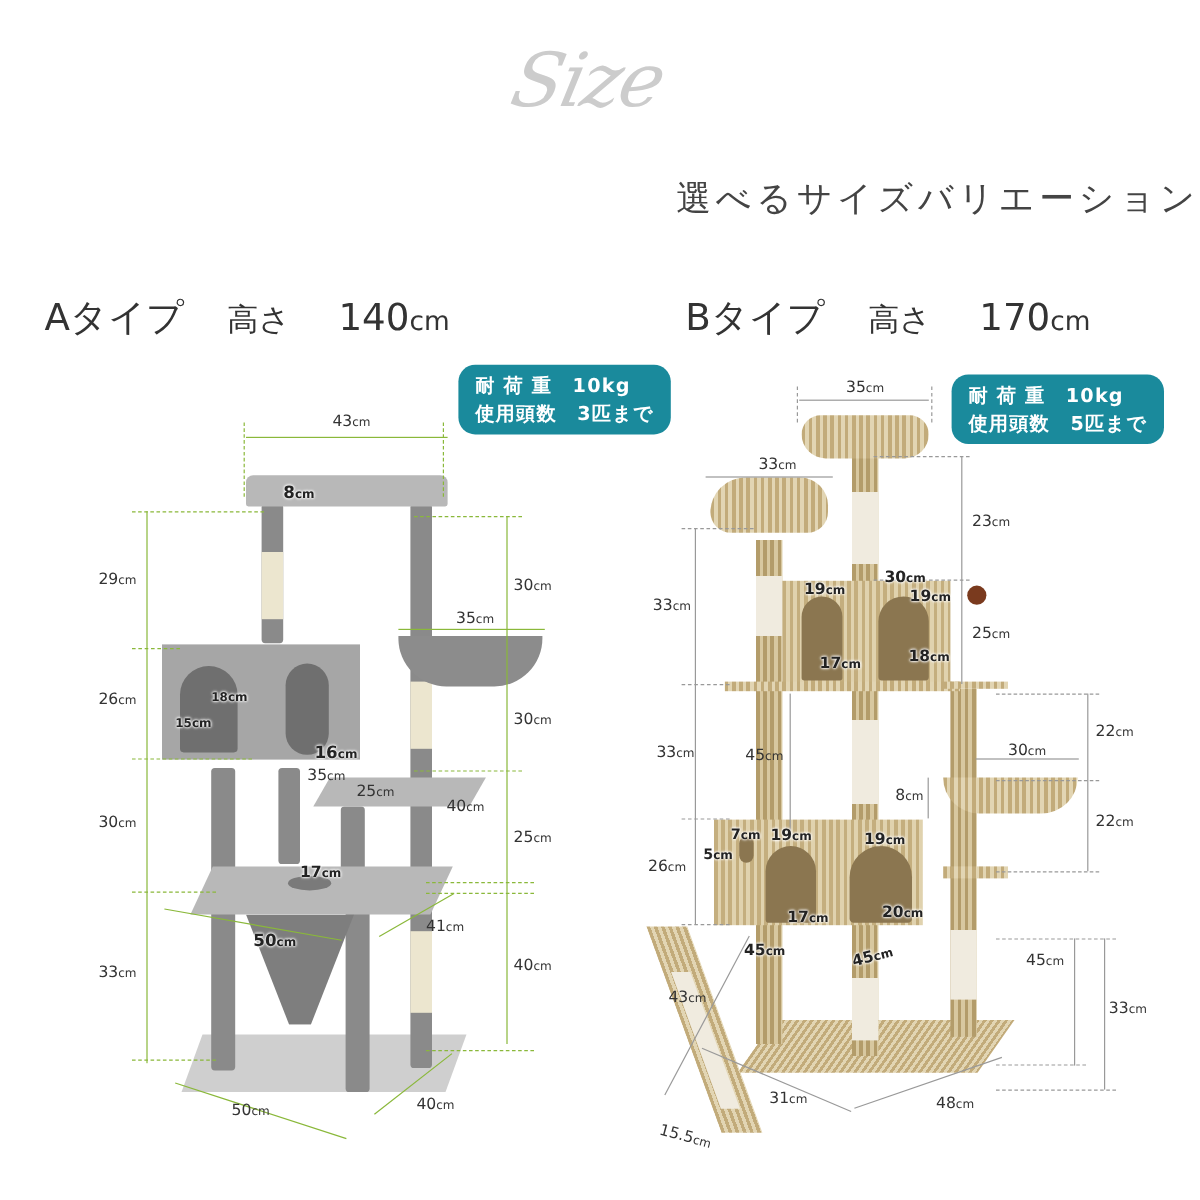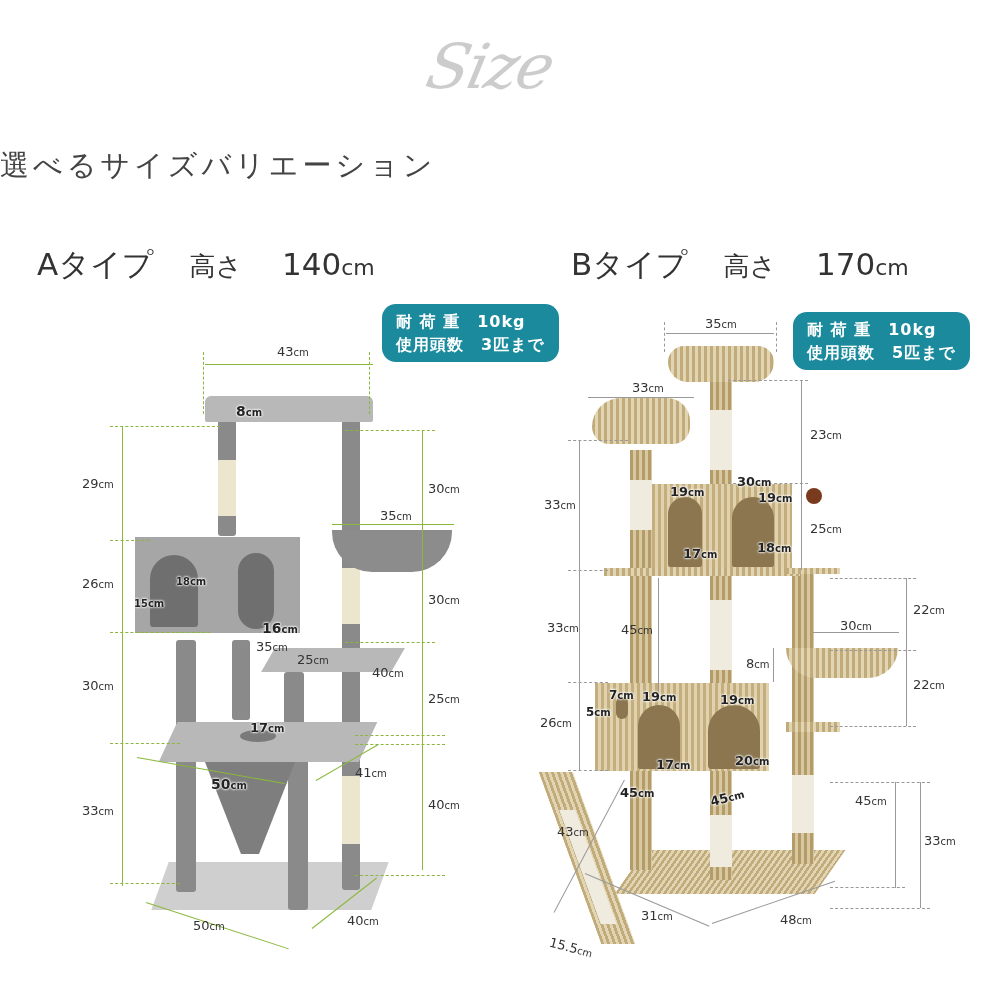--- a/index.html
+++ b/index.html
@@ -1,21 +1,21 @@
 <!DOCTYPE html>
 <html><head>
 <meta charset="utf-8">
 <style>
   html, body { margin:0; padding:0; background:#ffffff; }
   body { width:1000px; height:1000px; position:relative; overflow:hidden;
          font-family:"DejaVu Sans","Liberation Sans",sans-serif; color:#333333; }
   .abs { position:absolute; }
   .script { left:428px; top:30px; font-family:"DejaVu Serif","Liberation Serif",serif;
             font-style:italic; font-size:62px; color:#cccccc; letter-spacing:-2px; transform:skew(-12deg); }
-  .subtitle { left:0; width:1000px; top:146px; text-align:left; font-size:29px; color:#444; letter-spacing:4px; }
+  .subtitle { left:0; width:1000px; top:146px; text-align:right; font-size:29px; color:#444; letter-spacing:4px; }
   .type-title { font-size:31px; color:#333; white-space:nowrap; }
   .type-title .h { font-size:26px; margin-left:36px; }
   .type-title .h .num { font-size:31px;margin-left:40px; }
   .type-title .h .u { font-size:22px; }
   .badge { background:#1a8a9c; color:#fff; border-radius:14px; font-weight:bold; font-size:16px;
            line-height:23px; padding:6px 14px; white-space:nowrap; letter-spacing:1px; }
   .lbl { font-size:13px; color:#333; white-space:nowrap; }
   .lbl .u { font-size:10px; }
   .lbl.big { font-size:14px; }
   .lbl.in { font-weight:bold; text-shadow:0 0 2px #fff,0 0 2px #fff,0 0 3px #fff; color:#222; }
@@ -106,21 +106,21 @@
   <div class="abs lbl" style="left:82px;top:476px;"><span>29</span><span class="u">cm</span></div>
   <div class="abs lbl" style="left:82px;top:576px;"><span>26</span><span class="u">cm</span></div>
   <div class="abs lbl" style="left:82px;top:678px;"><span>30</span><span class="u">cm</span></div>
   <div class="abs lbl" style="left:82px;top:803px;"><span>33</span><span class="u">cm</span></div>
   <div class="abs lbl" style="left:428px;top:481px;"><span>30</span><span class="u">cm</span></div>
   <div class="abs lbl" style="left:428px;top:592px;"><span>30</span><span class="u">cm</span></div>
   <div class="abs lbl" style="left:428px;top:691px;"><span>25</span><span class="u">cm</span></div>
   <div class="abs lbl" style="left:428px;top:797px;"><span>40</span><span class="u">cm</span></div>
   <div class="abs lbl" style="left:380px;top:508px;"><span>35</span><span class="u">cm</span></div>
   <div class="abs lbl in" style="left:176px;top:576px;font-size:10px;"><span>18</span><span class="u">cm</span></div>
-  <div class="abs lbl in" style="left:134px;top:598px;font-size:10px;"><span>15</span><span class="u">cm</span></div>
+  <div class="abs lbl in" style="left:146px;top:598px;font-size:10px;"><span>15</span><span class="u">cm</span></div>
   <div class="abs lbl in big" style="left:262px;top:580px;margin-top:40px;"><span>16</span><span class="u">cm</span></div>
   <div class="abs lbl" style="left:256px;top:639px;"><span>35</span><span class="u">cm</span></div>
   <div class="abs lbl" style="left:297px;top:652px;"><span>25</span><span class="u">cm</span></div>
   <div class="abs lbl" style="left:372px;top:665px;"><span>40</span><span class="u">cm</span></div>
   <div class="abs lbl in" style="left:250px;top:720px;"><span>17</span><span class="u">cm</span></div>
   <div class="abs lbl in big" style="left:211px;top:776px;"><span>50</span><span class="u">cm</span></div>
   <div class="abs lbl" style="left:355px;top:765px;"><span>41</span><span class="u">cm</span></div>
   <div class="abs lbl" style="left:193px;top:918px;"><span>50</span><span class="u">cm</span></div>
   <div class="abs lbl" style="left:347px;top:913px;"><span>40</span><span class="u">cm</span></div>
 </div>

